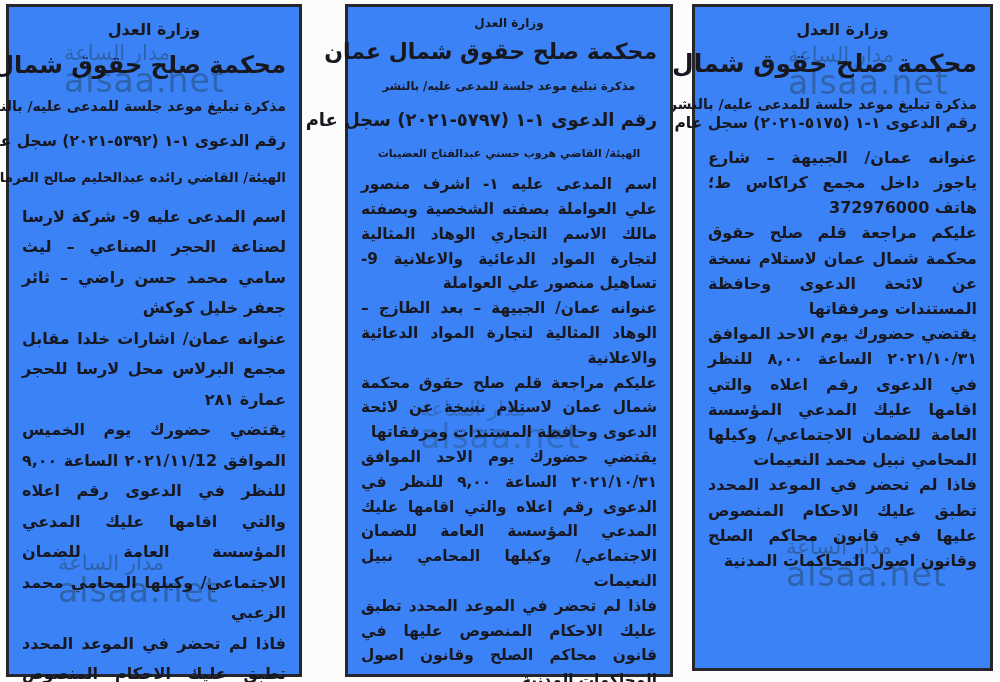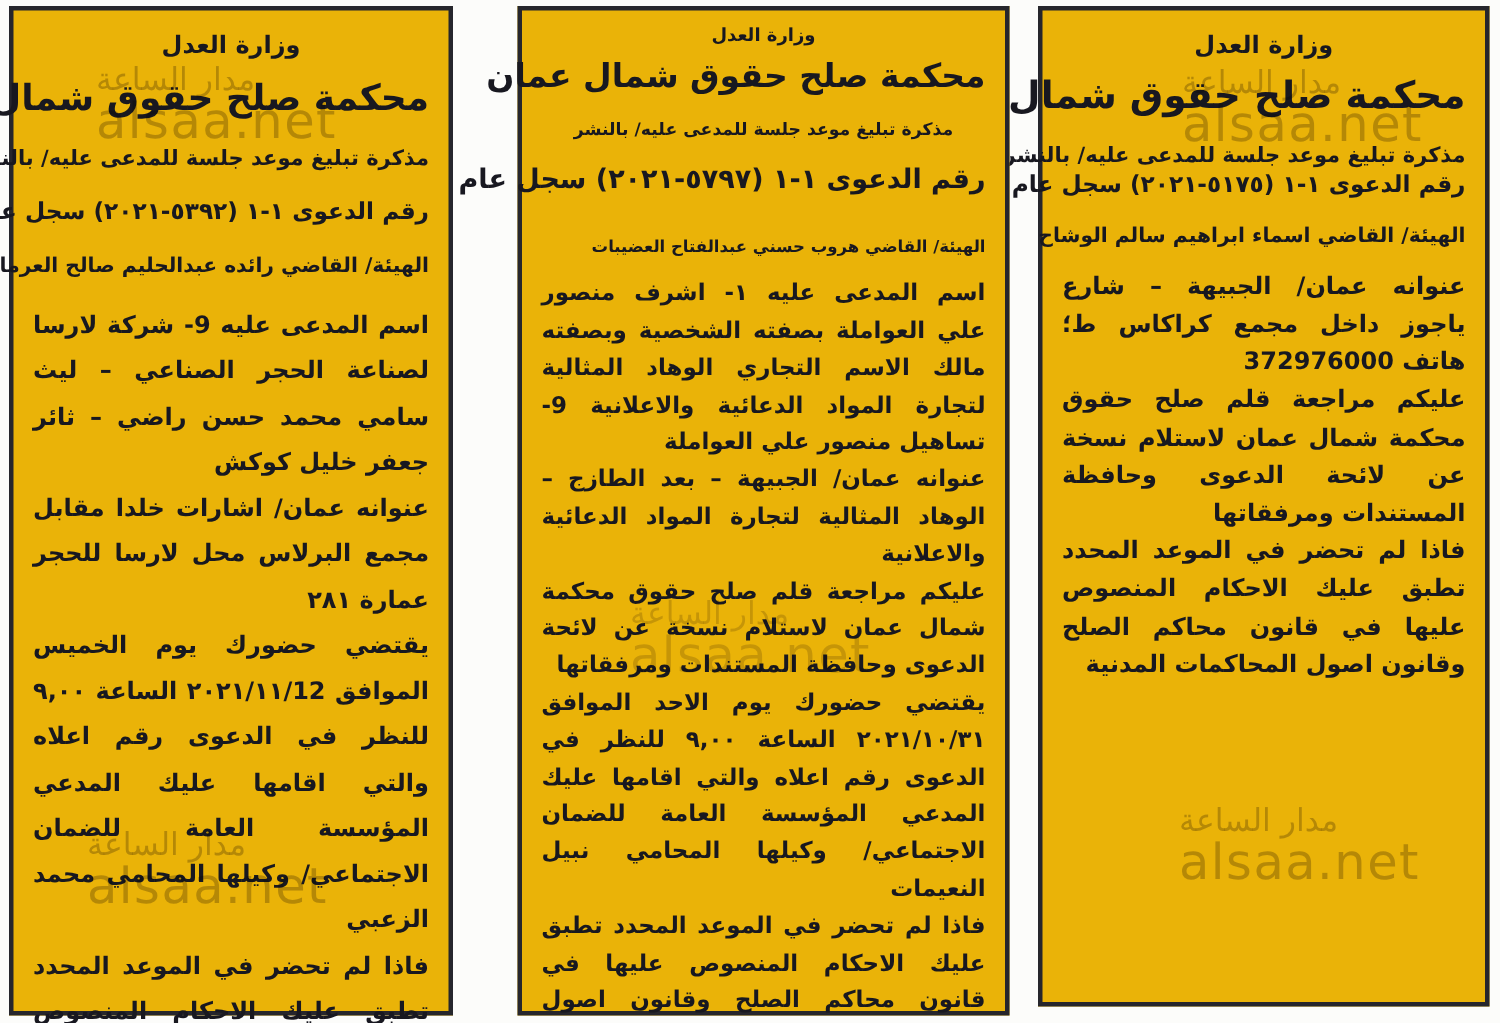--- a/index.html
+++ b/index.html
@@ -4,21 +4,21 @@
 <style>
   html,body{margin:0;padding:0;}
   body{
     width:1000px;height:682px;position:relative;
     background:#fcfcfa;
     font-family:"DejaVu Sans",sans-serif;
     color:#181820;overflow:hidden;
   }
   .notice{
     position:absolute;box-sizing:border-box;
-    border:3px solid #26262c;background:#eab308;
+    border:3px solid #26262c;background:#3b82f6;
     direction:rtl;font-weight:bold;z-index:1;
   }
   .hdr{text-align:center;white-space:nowrap;}
   .court{margin:0;padding:0;font-weight:bold;}
   .body-text p{margin:0;text-align:justify;text-justify:inter-word;}
 
   
   .n-right{left:692px;top:4px;width:301px;height:667px;padding:10px 13px 0;}
   .n-right .ministry{font-size:16px;margin-top:3px;}
   .n-right .court{font-size:25px;margin-top:11px;line-height:1.15;}
@@ -26,21 +26,21 @@
   .n-right .case{font-size:15.5px;margin-top:2px;}
   .n-right .panel{font-size:13.5px;margin-top:17px;}
   .n-right .body-text{margin-top:13px;font-size:16px;line-height:25.2px;}
 
   
   .n-mid{left:345px;top:4px;width:328px;height:673px;padding:7px 13px 0;}
   .n-mid .ministry{font-size:12px;margin-top:2px;}
   .n-mid .court{font-size:22px;margin-top:9px;line-height:1.15;}
   .n-mid .memo{font-size:11.5px;margin-top:15px;}
   .n-mid .case{font-size:18px;margin-top:16px;}
-  .n-mid .panel{font-size:11px;margin-top:28px;text-align:right;}
+  .n-mid .panel{font-size:11px;margin-top:17px;}
   .n-mid .body-text{margin-top:12px;font-size:15.3px;line-height:24.8px;}
 
   
   .n-left{left:6px;top:4px;width:296px;height:673px;padding:10px 13px 0;}
   .n-left .ministry{font-size:16px;margin-top:3px;}
   .n-left .court{font-size:24px;margin-top:12px;line-height:1.2;}
   .n-left .memo{font-size:14px;margin-top:18px;}
   .n-left .case{font-size:15.5px;margin-top:18px;}
   .n-left .panel{font-size:13.5px;margin-top:19px;}
   .n-left .body-text{margin-top:17px;font-size:16px;line-height:30.5px;}
@@ -56,24 +56,24 @@
   .wm-faint{color:rgba(152,144,120,0.38);}
 </style>
 </head>
 <body>
 
 <article class="notice n-right">
   <div class="hdr ministry">وزارة العدل</div>
   <h2 class="hdr court">محكمة صلح حقوق شمال عمان</h2>
   <div class="hdr memo">مذكرة تبليغ موعد جلسة للمدعى عليه/ بالنشر</div>
   <div class="hdr case">رقم الدعوى ١-١ (٥١٧٥-٢٠٢١) سجل عام</div>
-  <div class="hdr panel">الهيئة/ القاضي اسماء ابراهيم سالم الوشاح</div>
   <div class="body-text">
     <p>عنوانه عمان/ الجبيهة – شارع ياجوز داخل مجمع كراكاس ط؛ هاتف 372976000</p>
     <p>عليكم مراجعة قلم صلح حقوق محكمة شمال عمان لاستلام نسخة عن لائحة الدعوى وحافظة المستندات ومرفقاتها</p>
+    <p>يقتضي حضورك يوم الاحد الموافق ٢٠٢١/١٠/٣١ الساعة ٨,٠٠ للنظر في الدعوى رقم اعلاه والتي اقامها عليك المدعي المؤسسة العامة للضمان الاجتماعي/ وكيلها المحامي نبيل محمد النعيمات</p>
     <p>فاذا لم تحضر في الموعد المحدد تطبق عليك الاحكام المنصوص عليها في قانون محاكم الصلح وقانون اصول المحاكمات المدنية</p>
   </div>
 </article>
 
 <article class="notice n-mid">
   <div class="hdr ministry">وزارة العدل</div>
   <h2 class="hdr court">محكمة صلح حقوق شمال عمان</h2>
   <div class="hdr memo">مذكرة تبليغ موعد جلسة للمدعى عليه/ بالنشر</div>
   <div class="hdr case">رقم الدعوى ١-١ (٥٧٩٧-٢٠٢١) سجل عام</div>
   <div class="hdr panel">الهيئة/ القاضي هروب حسني عبدالفتاح العضيبات</div>

